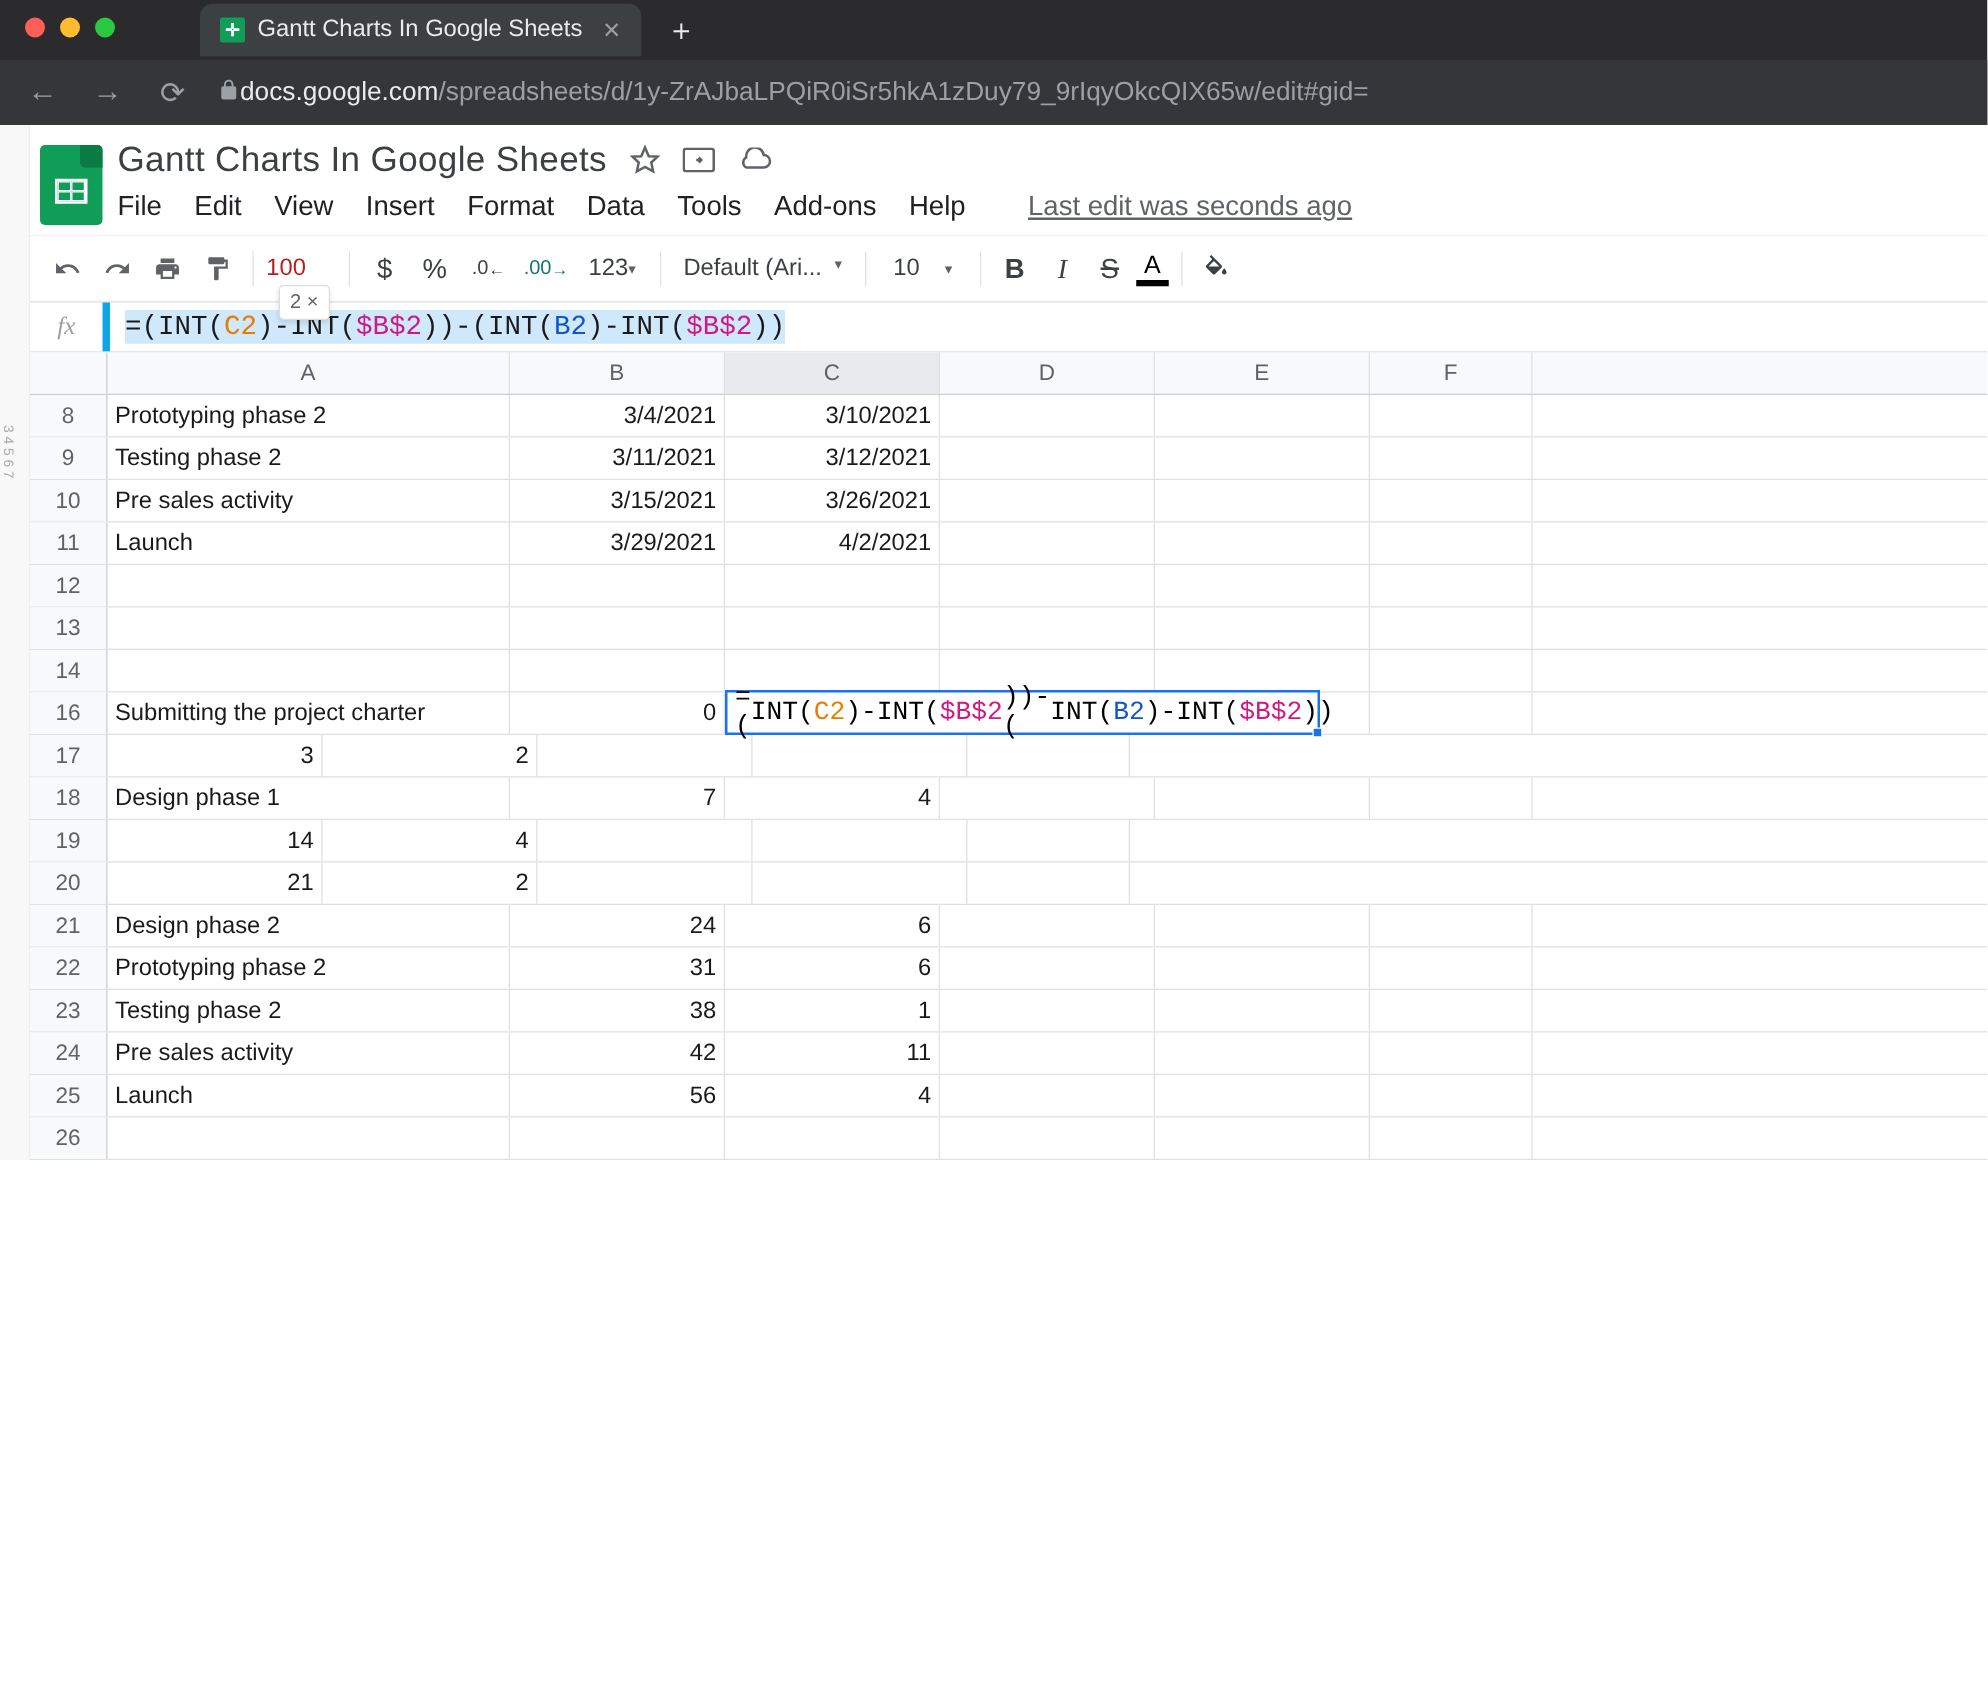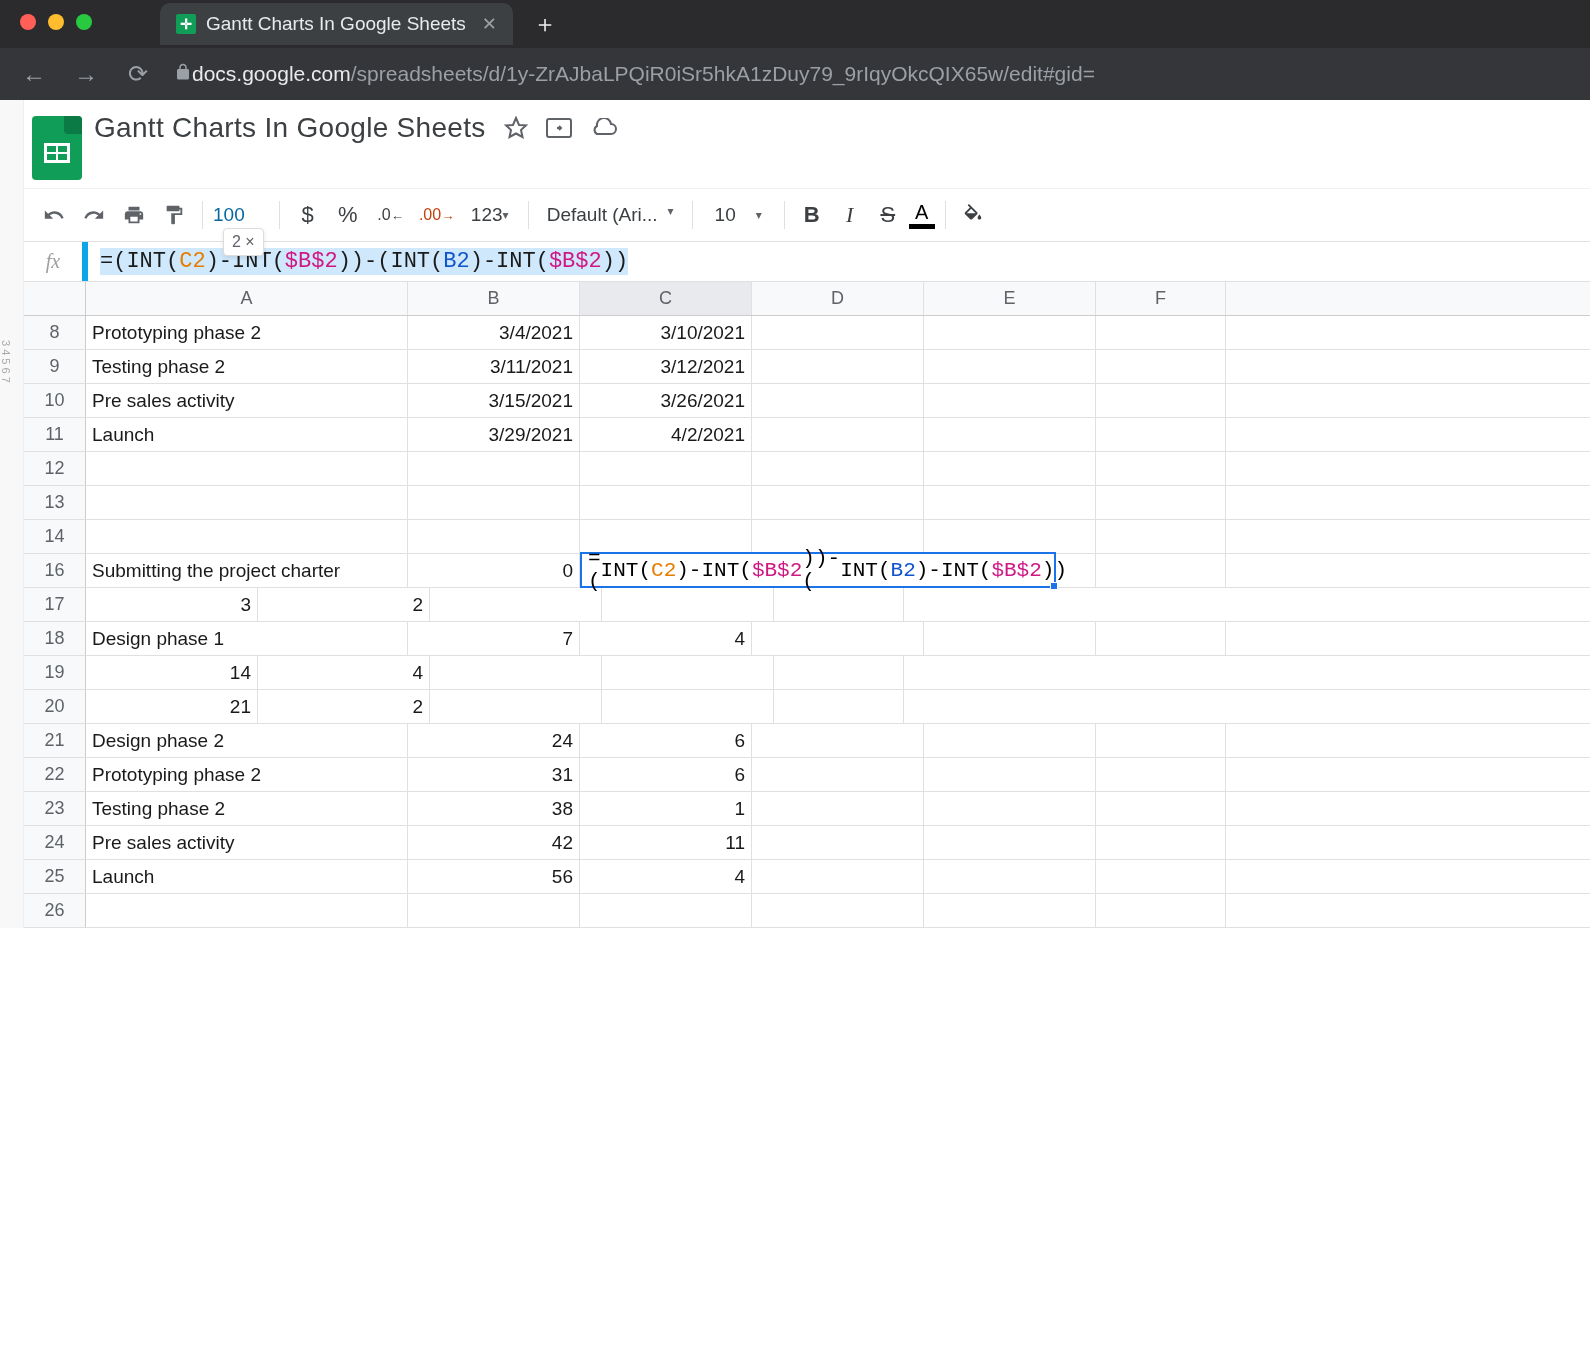--- a/index.html
+++ b/index.html
@@ -145,20 +145,32 @@
                 <rect x="1" y="1" width="24" height="18" rx="2"></rect>
                 <path d="M11 10 L15 10 M13 8 L15 10 L13 12"></path>
               </svg>
           </span>
           <span class="title-icon">
             <svg width="28" height="20" viewBox="0 0 28 20" fill="none" stroke="#5f6368" stroke-width="2">
                 <path d="M21 16 A5 5 0 0 0 21 6 A7 7 0 0 0 7 8 A4.5 4.5 0 0 0 7 16 Z"></path>
               </svg>
           </span>
         </div>
+        <div class="menu-bar">
+          <span class="menu-item">File</span>
+          <span class="menu-item">Edit</span>
+          <span class="menu-item">View</span>
+          <span class="menu-item">Insert</span>
+          <span class="menu-item">Format</span>
+          <span class="menu-item">Data</span>
+          <span class="menu-item">Tools</span>
+          <span class="menu-item">Add-ons</span>
+          <span class="menu-item">Help</span>
+          <span class="last-edit" style="margin-left:24px">Last edit was seconds ago</span>
+        </div>
       </div>
     </div>
 
     <div class="toolbar">
       <span class="toolbar-btn">
           <svg width="22" height="22" viewBox="0 0 24 24" fill="#5f6368">
             <path d="M12.5 8c-2.65 0-5.05.99-6.9 2.6L2 7v9h9l-3.62-3.62c1.39-1.16 3.16-1.88 5.12-1.88 3.54 0 6.55 2.31 7.6 5.5l2.37-.78C21.08 11.03 17.15 8 12.5 8z"></path>
           </svg>
         </span>
       <span class="toolbar-btn">
@@ -171,28 +183,28 @@
             <path d="M19 8H5c-1.66 0-3 1.34-3 3v6h4v4h12v-4h4v-6c0-1.66-1.34-3-3-3zm-3 11H8v-5h8v5zm3-7c-.55 0-1-.45-1-1s.45-1 1-1 1 .45 1 1-.45 1-1 1zm-1-9H6v4h12V3z"></path>
           </svg>
         </span>
       <span class="toolbar-btn">
           <svg width="22" height="22" viewBox="0 0 24 24" fill="#5f6368">
             <path d="M18 4V3c0-.55-.45-1-1-1H5c-.55 0-1 .45-1 1v4c0 .55.45 1 1 1h12c.55 0 1-.45 1-1V6h1v4H9v11c0 .55.45 1 1 1h2c.55 0 1-.45 1-1v-9h8V4h-3z"></path>
           </svg>
         </span>
       <div class="toolbar-sep"></div>
       <div class="zoom-box">
-        <span style="font-size:19px;color:#0369a1">100</span>
+        <span style="font-size:19px;color:#b91c1c">100</span>
         <div class="zoom-tooltip">2 ×</div>
       </div>
       <div class="toolbar-sep" style="margin-left:30px"></div>
       <span class="toolbar-btn" style="font-size:22px;color:#3c4043">$</span>
       <span class="toolbar-btn" style="font-size:22px;color:#3c4043">%</span>
       <span class="toolbar-btn" style="font-size:16px;color:#3c4043;width:42px">.0<sub>←</sub></span>
-      <span class="toolbar-btn" style="font-size:16px;color:#c2410c;width:42px">.00<sub>→</sub></span>
+      <span class="toolbar-btn" style="font-size:16px;color:#0f766e;width:42px">.00<sub>→</sub></span>
       <span class="toolbar-btn" style="font-size:19px;color:#3c4043;width:56px">
           <span>123</span> 
           <span class="dropdown-arrow">▾</span>
         </span>
       <div class="toolbar-sep"></div>
       <div class="font-select">
         <span>Default (Ari...</span>
         <span class="dropdown-arrow">▾</span>
       </div>
       <div class="toolbar-sep"></div>

